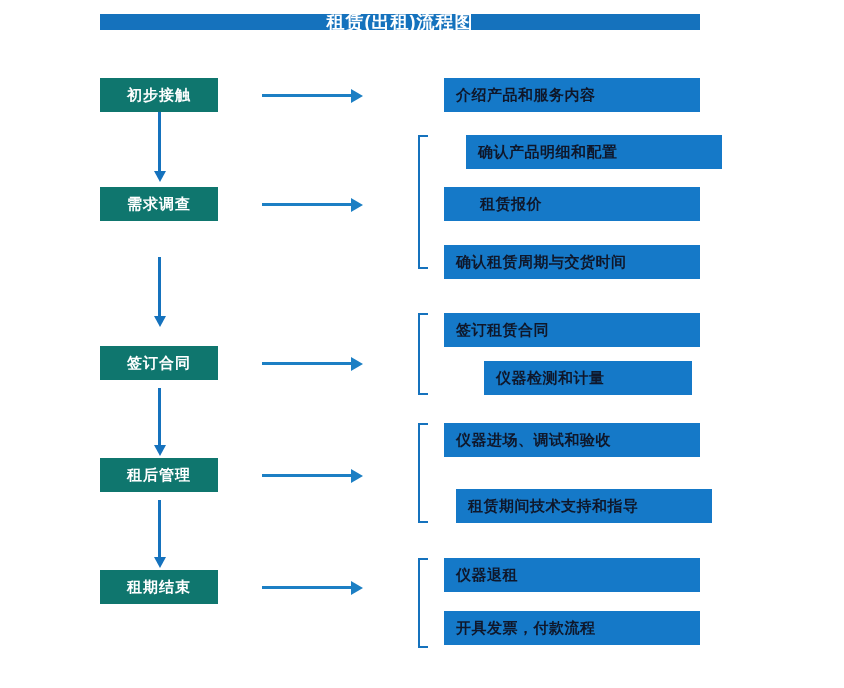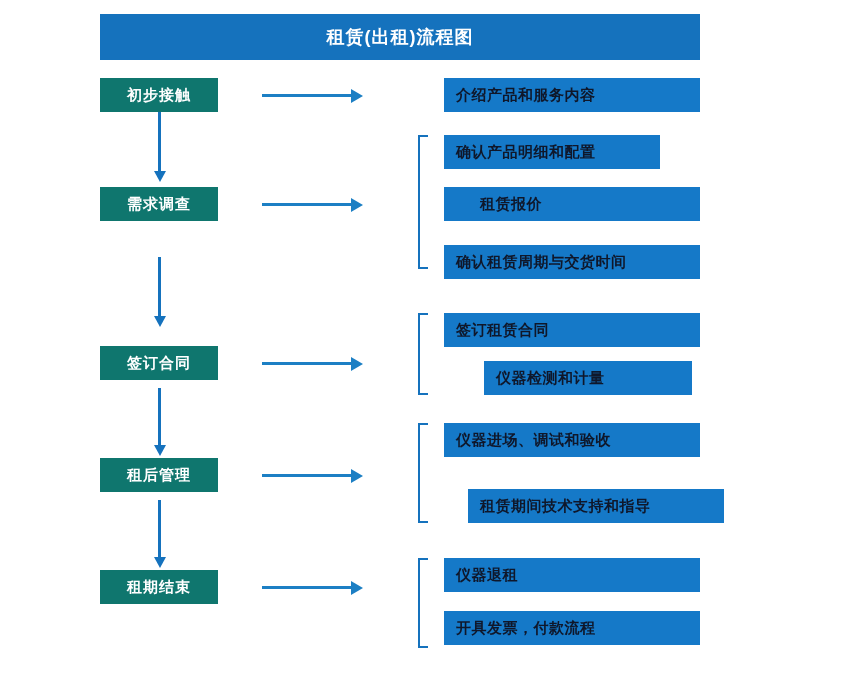--- a/index.html
+++ b/index.html
@@ -17,21 +17,21 @@
   #canvas {
     position: relative;
     width: 844px;
     height: 688px;
   }
   .title-bar {
     position: absolute;
     left: 100px;
     top: 14px;
     width: 600px;
-    height: 46px;
+    height: 16px;
     background: #1572bd;
     color: #ffffff;
     font-size: 18px;
     font-weight: bold;
     display: flex;
     align-items: center;
     justify-content: center;
     letter-spacing: 1px;
   }
   .stage-box {
@@ -112,37 +112,37 @@
   <div class="title-bar">租赁(出租)流程图</div>
 
   <div class="stage-box" style="left:100px; top:78px;">初步接触</div>
   <div class="h-arrow" style="left:262px; top:94px; width:90px;"></div>
   <div class="detail-box" style="left:444px; top:78px; width:256px;">介绍产品和服务内容</div>
   <div class="v-arrow" style="left:158px; top:112px; height:60px;"></div>
 
   <div class="stage-box" style="left:100px; top:187px;">需求调查</div>
   <div class="h-arrow" style="left:262px; top:203px; width:90px;"></div>
   <div class="bracket" style="left:418px; top:135px; height:134px;"></div>
-  <div class="detail-box" style="left:444px; top:135px; width:216px;">确认产品明细和配置</div>
+  <div class="detail-box" style="left:466px; top:135px; width:256px;">确认产品明细和配置</div>
   <div class="detail-box" style="left:444px; top:187px; width:256px;padding-left:36px;">租赁报价</div>
   <div class="detail-box" style="left:444px; top:245px; width:256px;">确认租赁周期与交货时间</div>
   <div class="v-arrow" style="left:158px; top:257px; height:60px;"></div>
 
   <div class="stage-box" style="left:100px; top:346px;">签订合同</div>
   <div class="h-arrow" style="left:262px; top:362px; width:90px;"></div>
   <div class="bracket" style="left:418px; top:313px; height:82px;"></div>
   <div class="detail-box" style="left:444px; top:313px; width:256px;">签订租赁合同</div>
   <div class="detail-box" style="left:444px; top:361px; width:208px;margin-left:40px;">仪器检测和计量</div>
   <div class="v-arrow" style="left:158px; top:388px; height:58px;"></div>
 
   <div class="stage-box" style="left:100px; top:458px;">租后管理</div>
   <div class="h-arrow" style="left:262px; top:474px; width:90px;"></div>
   <div class="bracket" style="left:418px; top:423px; height:100px;"></div>
   <div class="detail-box" style="left:444px; top:423px; width:256px;">仪器进场、调试和验收</div>
-  <div class="detail-box" style="left:468px; top:489px; width:256px;">租赁期间技术支持和指导</div>
+  <div class="detail-box" style="left:456px; top:489px; width:256px;">租赁期间技术支持和指导</div>
   <div class="v-arrow" style="left:158px; top:500px; height:58px;"></div>
 
   <div class="stage-box" style="left:100px; top:570px;">租期结束</div>
   <div class="h-arrow" style="left:262px; top:586px; width:90px;"></div>
   <div class="bracket" style="left:418px; top:558px; height:90px;"></div>
   <div class="detail-box" style="left:444px; top:611px; width:256px;">开具发票，付款流程</div>
   <div class="detail-box" style="left:444px; top:558px; width:256px;">仪器退租</div>
 
 </div>
 

